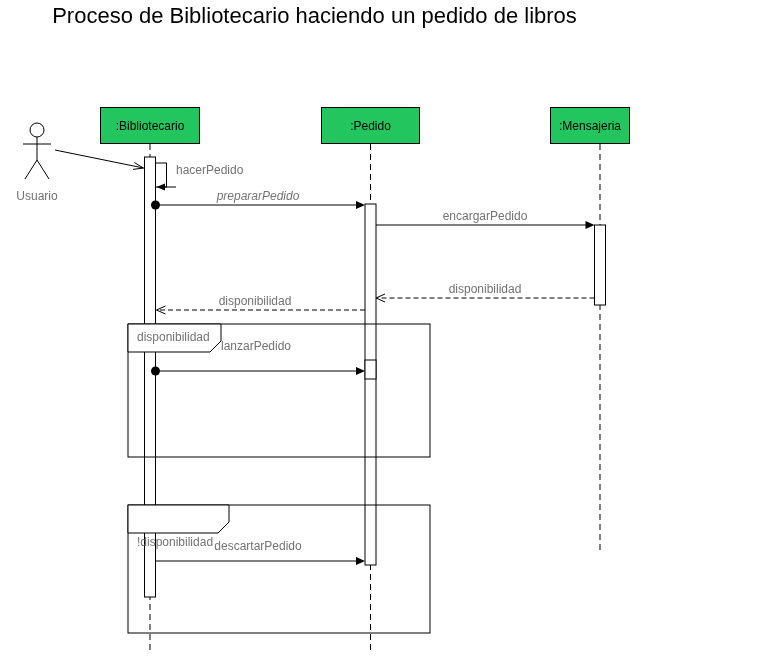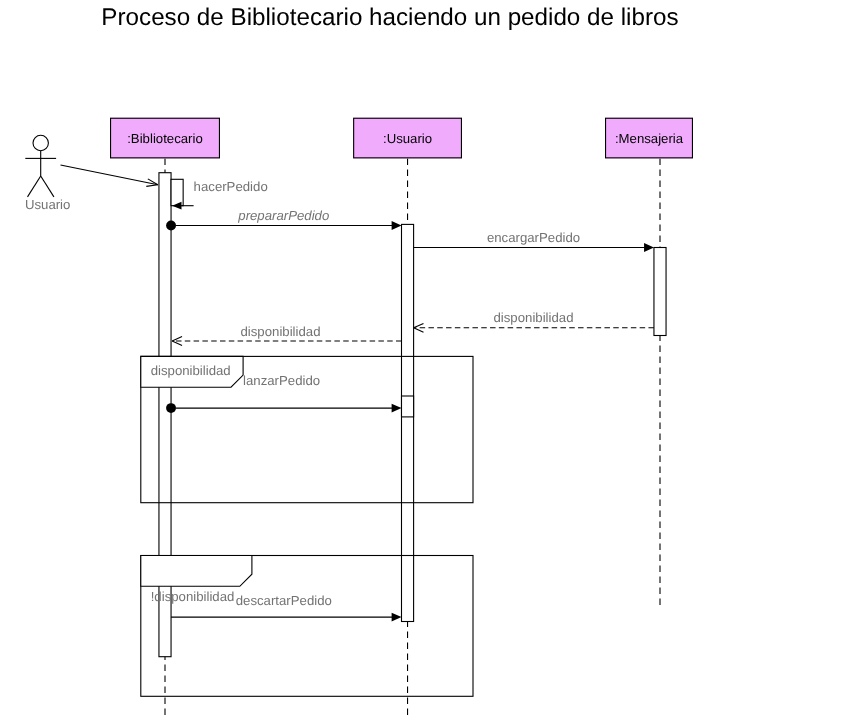--- a/index.html
+++ b/index.html
@@ -17,32 +17,31 @@
   }
   .diagram-title {
     position: absolute;
     top: 3px;
     left: 0;
     width: 629px;
     text-align: center;
     font-size: 22px;
     color: #000000;
     white-space: nowrap;
-    padding-left: 40px;
   }
   svg.layer {
     position: absolute;
     top: 0;
     left: 0;
   }
   .header-box {
     position: absolute;
     box-sizing: border-box;
     border: 1px solid #000000;
-    background: #f0abfc;
+    background: #22c55e;
     display: flex;
     align-items: center;
     justify-content: center;
     font-size: 12px;
     color: #000000;
   }
   .label {
     position: absolute;
     font-size: 12px;
     color: #737373;
@@ -131,27 +130,27 @@
     <g>
       <line x1="155.5" y1="561" x2="357" y2="561" stroke="#000" stroke-width="1"></line>
       <polygon points="365,561 356,557 356,565" fill="#000"></polygon>
     </g>
   </svg>
 
   <div class="header-box" style="left:100px; top:107px; width:100px; height:37px;">
     <span>:Bibliotecario</span>
   </div>
   <div class="header-box" style="left:321px; top:107px; width:99px; height:37px;">
-    <span>:Usuario</span>
+    <span>:Pedido</span>
   </div>
   <div class="header-box" style="left:550px; top:107px; width:80px; height:37px;">
     <span>:Mensajeria</span>
   </div>
 
-  <div class="label" style="left:10px; top:180px; width:54px; text-align:right;">Usuario</div>
+  <div class="label" style="left:10px; top:190px; width:54px; text-align:center;">Usuario</div>
 
   <div class="label" style="left:176px; top:164px;">hacerPedido</div>
   <div class="label centered" style="left:258px; top:190px;font-style:italic;">prepararPedido</div>
   <div class="label centered" style="left:485px; top:210px;">encargarPedido</div>
   <div class="label centered" style="left:485px; top:283px;">disponibilidad</div>
   <div class="label centered" style="left:255px; top:295px;">disponibilidad</div>
   <div class="label centered" style="left:256px; top:340px;">lanzarPedido</div>
   <div class="label centered" style="left:258px; top:540px;">descartarPedido</div>
 
   <div class="label frag-label" style="left:137px; top:331px;">disponibilidad</div>

